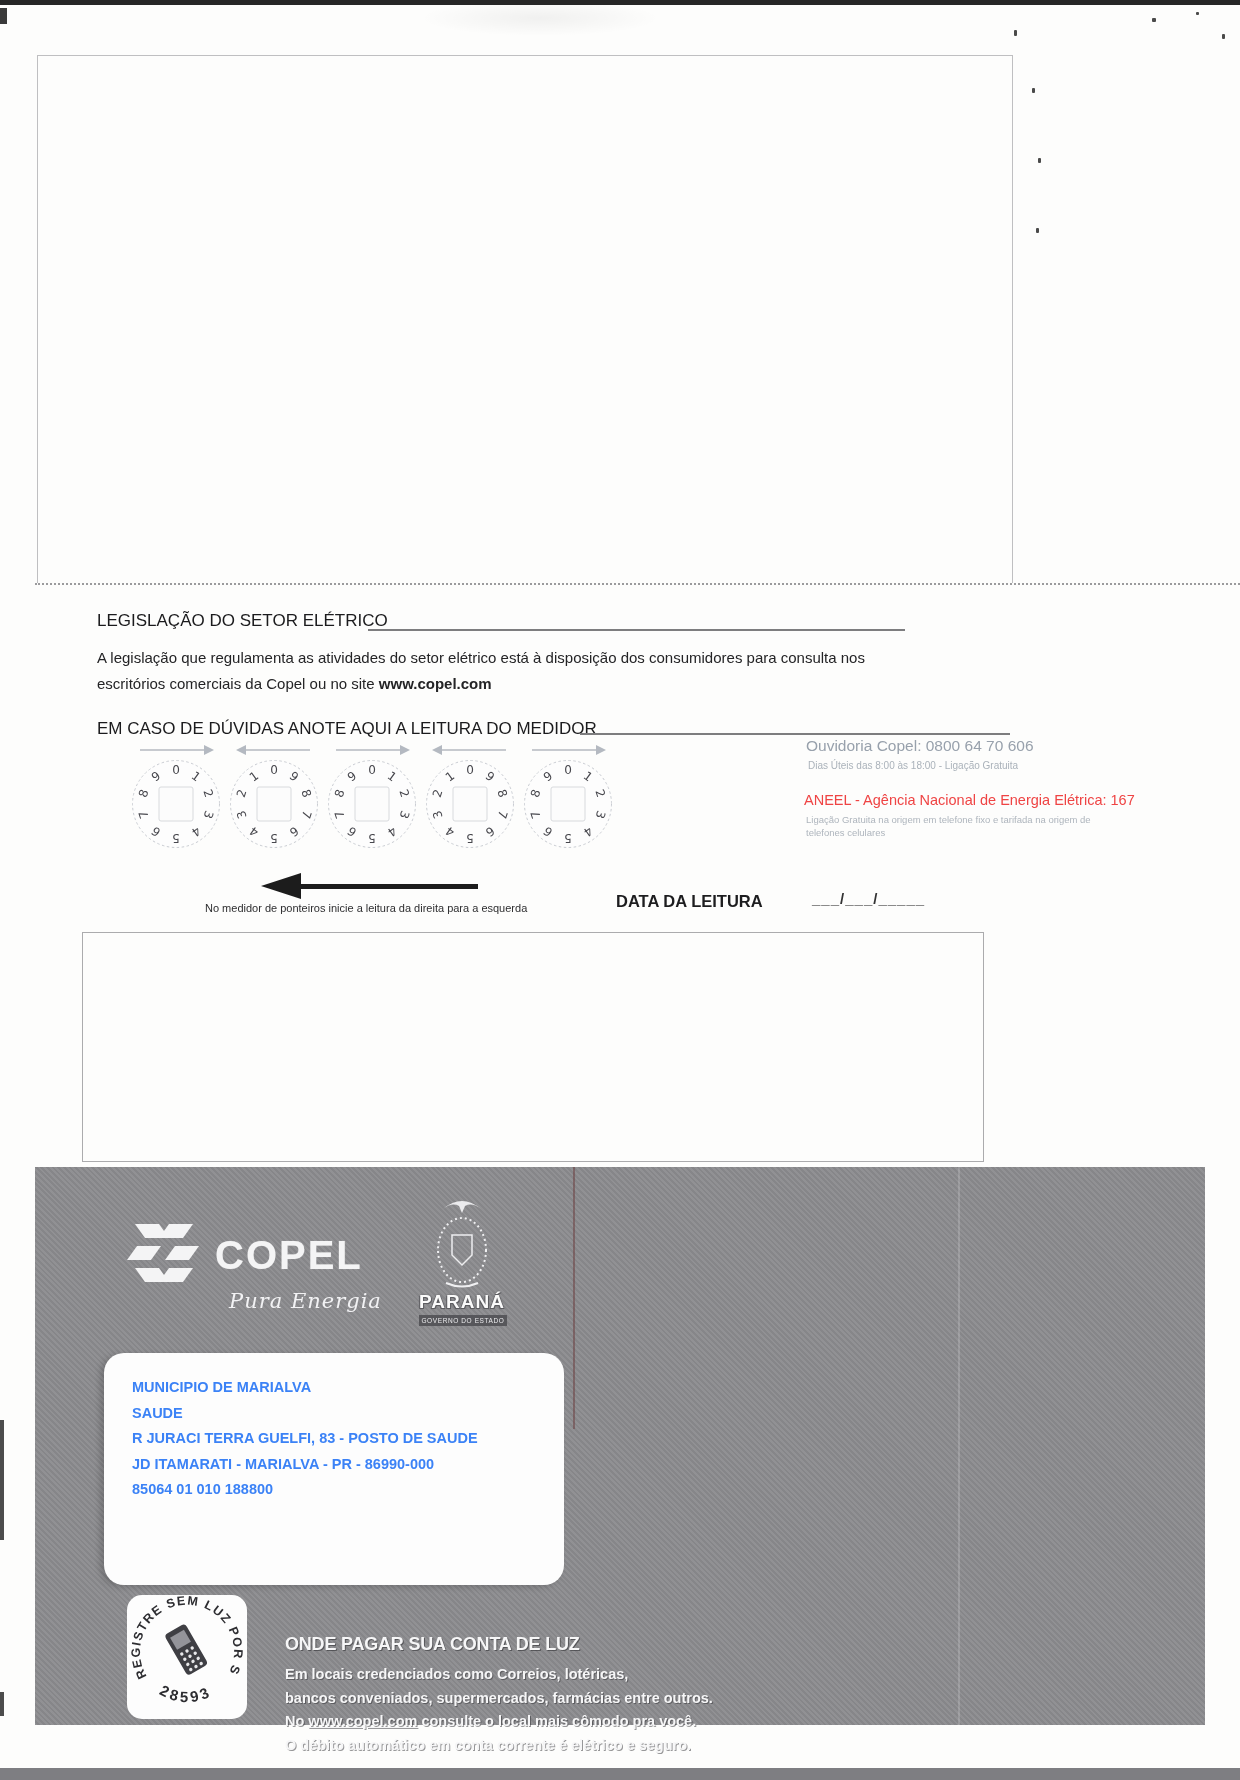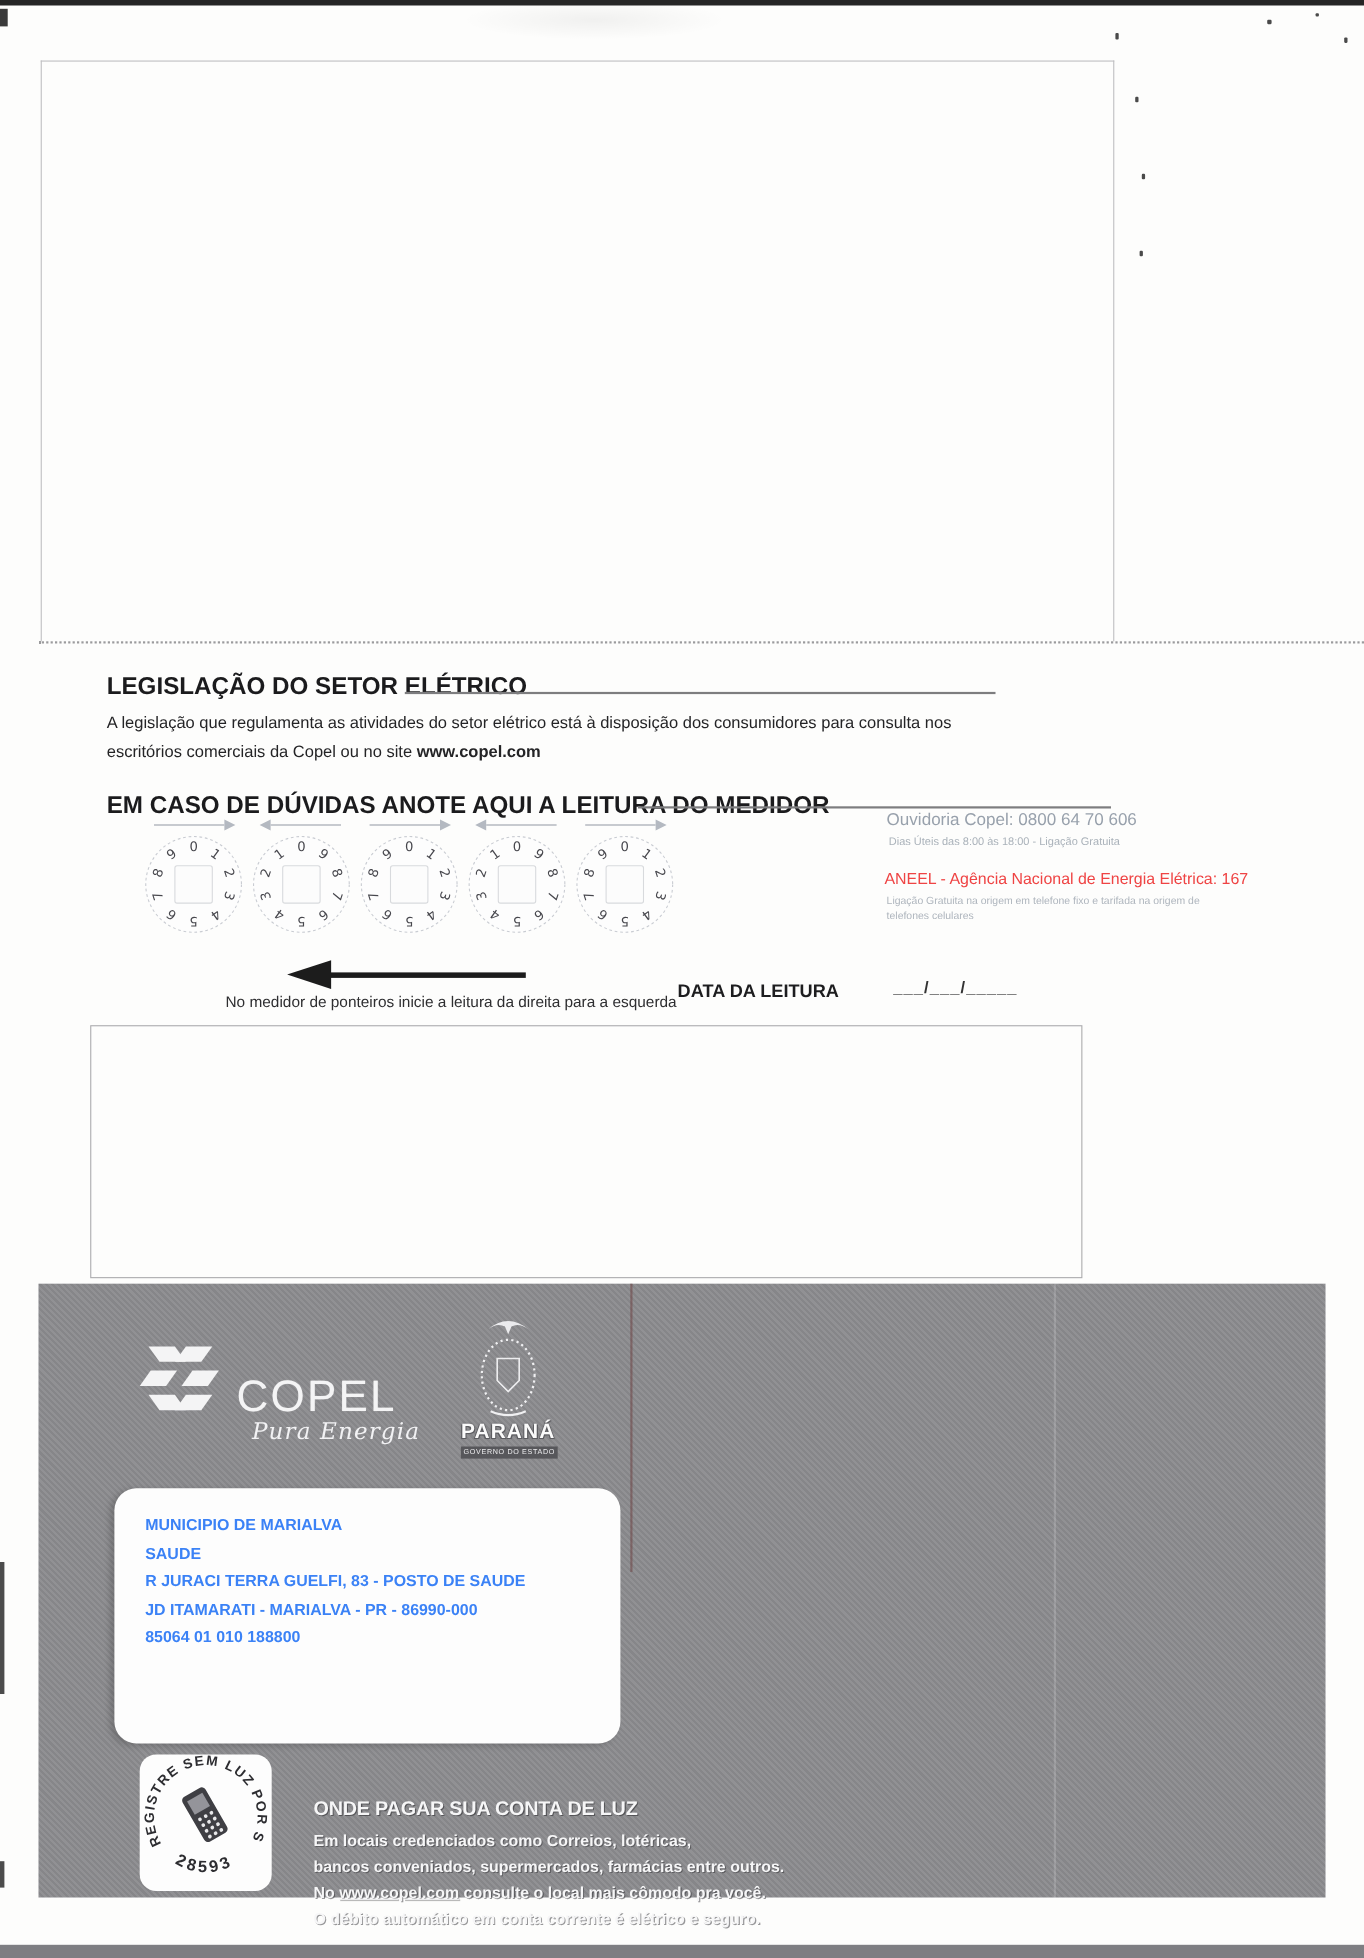--- a/index.html
+++ b/index.html
@@ -10,45 +10,45 @@
   .strip-top{left:0;top:0;width:1240px;height:5px;background:#262626;}
   .corner-mark{left:0;top:8px;width:7px;height:16px;background:#3a3a3a;}
   .edge-mark{left:0;width:4px;background:#4c4c4c;}
   .speck{background:#4a4a4a;border-radius:1px;}
   .smudge{background:radial-gradient(closest-side,rgba(0,0,0,.05),rgba(0,0,0,0));}
   
   .top-box{left:37px;top:55px;width:974px;height:527px;border:1px solid #bfbfc1;border-bottom:none;}
   .dash-sep{left:35px;top:583px;width:1205px;height:0;border-top:2px dotted #9b9b9d;}
   .mid-box{left:82px;top:932px;width:900px;height:228px;border:1px solid #ababad;}
   
-  .h-title{font-size:22px;font-weight:bold;letter-spacing:0;color:#1b1b1d;white-space:nowrap;}
+  .h-title{font-size:17px;font-weight:normal;letter-spacing:0;color:#1b1b1d;white-space:nowrap;}
   .rule{height:2px;background:#7d7d7f;}
   .para{font-size:15px;line-height:25.5px;color:#242426;width:890px;}
   .para b{font-weight:bold;}
   
   .dials-row{left:130px;top:742px;width:484px;display:flex;gap:6px;}
   .dial-cell{width:92px;display:flex;flex-direction:column;align-items:center;}
   .dial-cell svg{display:block;}
   .dial-digit{font-family:"DejaVu Sans",sans-serif;font-size:12px;fill:#47474d;}
   
   .ouvidoria{font-size:15.5px;color:#98a1ac;white-space:nowrap;}
   .hours{font-size:10px;color:#aab2ba;white-space:nowrap;}
   .aneel{font-size:14.5px;color:#ef4444;white-space:nowrap;}
   .aneel-note{font-size:9.5px;color:#aeb5bd;width:285px;line-height:13px;}
   
   .big-arrow-shaft{left:300px;top:884px;width:178px;height:5px;background:#1c1c1c;}
   .big-arrow-head{left:261px;top:873px;width:0;height:0;border-top:13px solid transparent;
                   border-bottom:13px solid transparent;border-right:40px solid #1c1c1c;}
-  .arrow-note{left:205px;top:902px;font-size:14px;color:#2e2e30;}
+  .arrow-note{left:205px;top:902px;font-size:11px;color:#2e2e30;}
   .date-label{left:616px;top:892px;font-size:16.5px;font-weight:bold;}
   .date-blanks{left:812px;top:890px;font-size:15px;font-weight:bold;letter-spacing:1px;color:#333;}
   
   .envelope{left:35px;top:1167px;width:1170px;height:558px;background:#8c8c8f;
     background-image:repeating-linear-gradient(45deg,rgba(255,255,255,.045) 0 2px,rgba(0,0,0,.045) 2px 4px);}
-  .copel-text{font-size:40px;font-weight:normal;color:#f4f4f5;letter-spacing:2px;text-shadow:0 0 1px rgba(255,255,255,.4);margin-top:15px;}
+  .copel-text{font-size:40px;font-weight:bold;color:#f4f4f5;letter-spacing:2px;text-shadow:0 0 1px rgba(255,255,255,.4);}
   .slogan{font-family:"DejaVu Serif",serif;font-style:italic;font-size:21px;color:#f2f2f4;letter-spacing:1px;}
   .parana-text{font-size:19px;font-weight:bold;color:#fafafa;letter-spacing:1px;text-align:center;
                text-shadow:1px 1px 0 #5c5c60,-1px 1px 0 #5c5c60,0 0 2px #5c5c60;}
   .gov-banner{background:#57575b;color:#ececee;font-size:6.5px;letter-spacing:.6px;
               display:flex;align-items:center;justify-content:center;}
   .window{left:69px;top:186px;width:460px;height:232px;background:#fdfdfd;border-radius:20px;
           box-shadow:-4px 2px 6px rgba(0,0,0,.18);}
   .addr{position:absolute;left:28px;top:22px;font-size:14.5px;font-weight:bold;line-height:25.5px;color:#3b82f6;white-space:nowrap;}
   .pay{left:250px;top:423px;width:520px;color:#f6f6f7;}
   .pay-title{font-size:18px;font-weight:bold;letter-spacing:-.2px;text-shadow:1px 1px 0 rgba(50,50,54,.6);margin-top:44px;}

